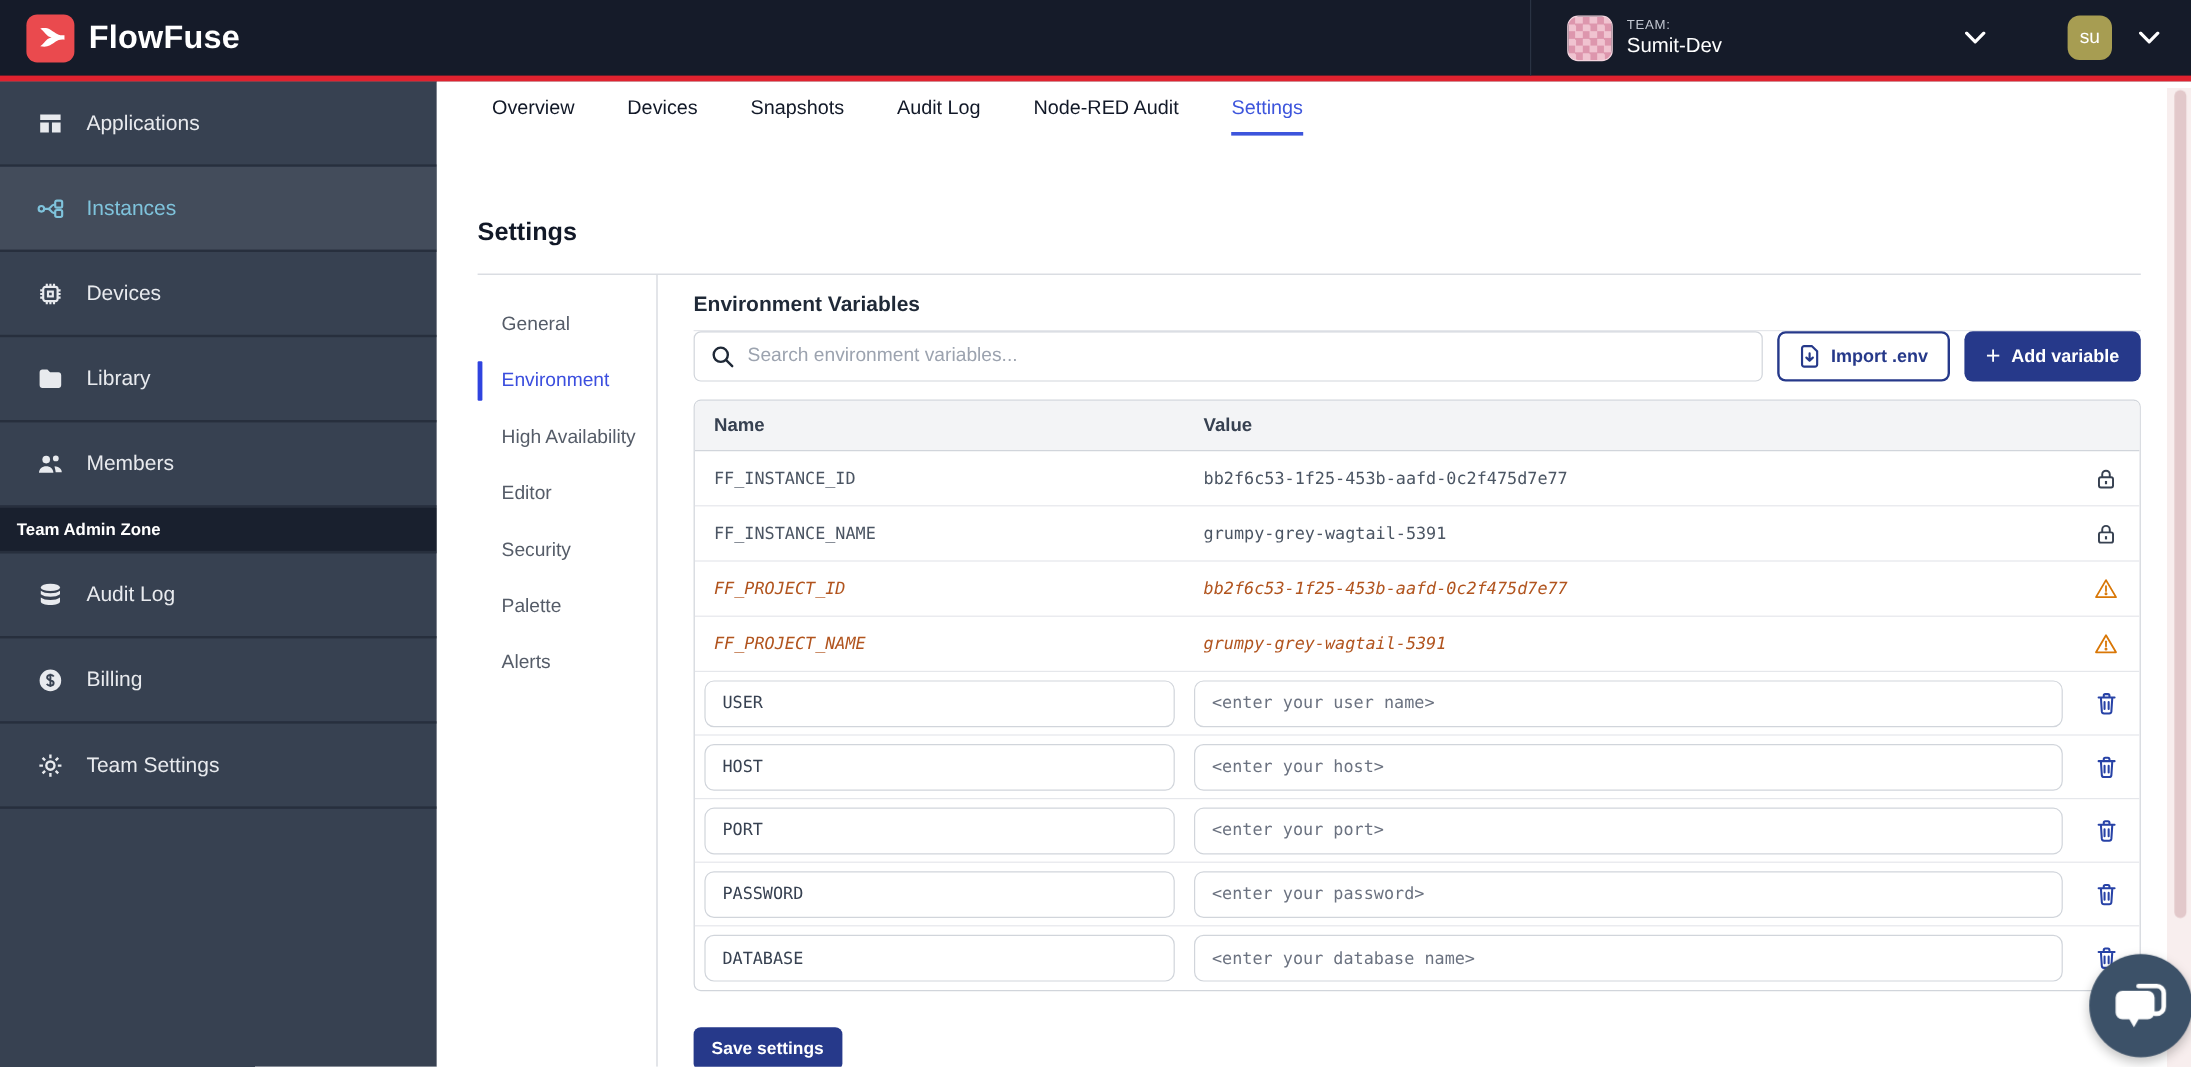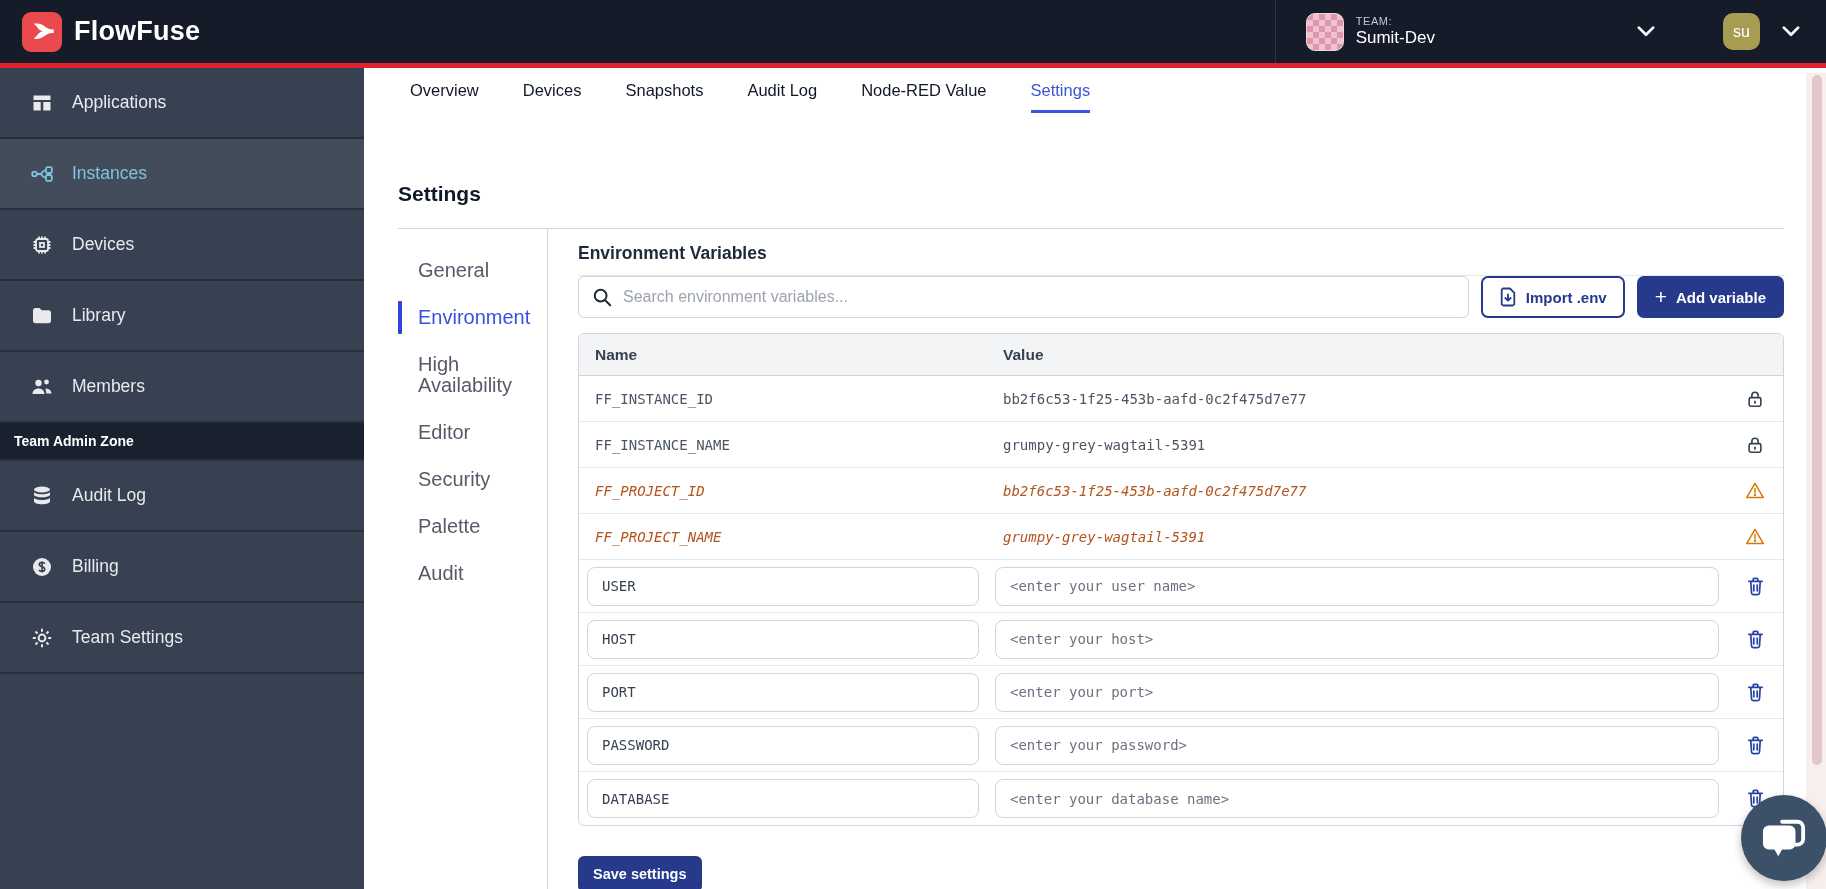--- a/index.html
+++ b/index.html
@@ -47,21 +47,21 @@
   .tab { display:flex; align-items:center; font-size:16.5px; color:#111827;
          border-bottom:3px solid transparent; padding-top:2px; cursor:pointer; }
   .tab.active { color:#3d55dc; border-bottom-color:#3d55dc; }
 
   .content { flex:1; display:flex; flex-direction:column; padding:45px 42px 0 34px; min-height:0; }
   .page-title { font-size:21px; font-weight:700; color:#111827; }
   .title-rule { border:none; border-top:1px solid #d1d5db; margin-top:22px; }
 
   .settings-row { display:flex; flex:1; min-height:0; align-items:stretch; }
   .subnav { width:150px; flex:0 0 auto; padding-top:18px; border-right:1px solid #d1d5db; }
-  .subnav-item { position:relative; font-size:20px; color:#555c68; padding:13px 6px 13px 20px;
+  .subnav-item { position:relative; font-size:16px; color:#555c68; padding:13px 6px 13px 20px;
                  line-height:21px; cursor:pointer; }
   .subnav-item.active { color:#3b4ede; }
   .subnav-item.active::before { content:""; position:absolute; left:0; top:7px; bottom:7px;
                  width:4px; background:#2f43df; border-radius:1px; }
 
   .panel { flex:1; padding:14px 0 0 30px; min-width:0; }
   .panel-heading { font-size:17.5px; font-weight:700; color:#1f2937; padding-bottom:11px;
                    border-bottom:1px solid #e5e7eb; }
 
   .toolbar { display:flex; gap:12px; }
@@ -209,37 +209,37 @@
       </div>
     </div>
 
     <div class="main">
 
       <div class="tabbar">
         <div class="tab">Overview</div>
         <div class="tab">Devices</div>
         <div class="tab">Snapshots</div>
         <div class="tab">Audit Log</div>
-        <div class="tab">Node-RED Value</div>
+        <div class="tab">Node-RED Audit</div>
         <div class="tab active">Settings</div>
       </div>
 
       <div class="content">
         <div class="page-title">Settings</div>
         <hr class="title-rule">
 
         <div class="settings-row">
           <div class="subnav">
             <div class="subnav-item">General</div>
             <div class="subnav-item active">Environment</div>
             <div class="subnav-item">High Availability</div>
             <div class="subnav-item">Editor</div>
             <div class="subnav-item">Security</div>
             <div class="subnav-item">Palette</div>
-            <div class="subnav-item">Audit</div>
+            <div class="subnav-item">Alerts</div>
           </div>
 
           <div class="panel">
             <div class="panel-heading">Environment Variables</div>
 
             <div class="toolbar">
               <div class="searchbox">
                 <svg width="20" height="20" viewBox="0 0 22 22" fill="none" stroke="#1f2937" stroke-width="2.2" stroke-linecap="round">
                     <circle cx="9.5" cy="9.5" r="6.5"></circle>
                     <path d="M14.5 14.5 20 20"></path>

